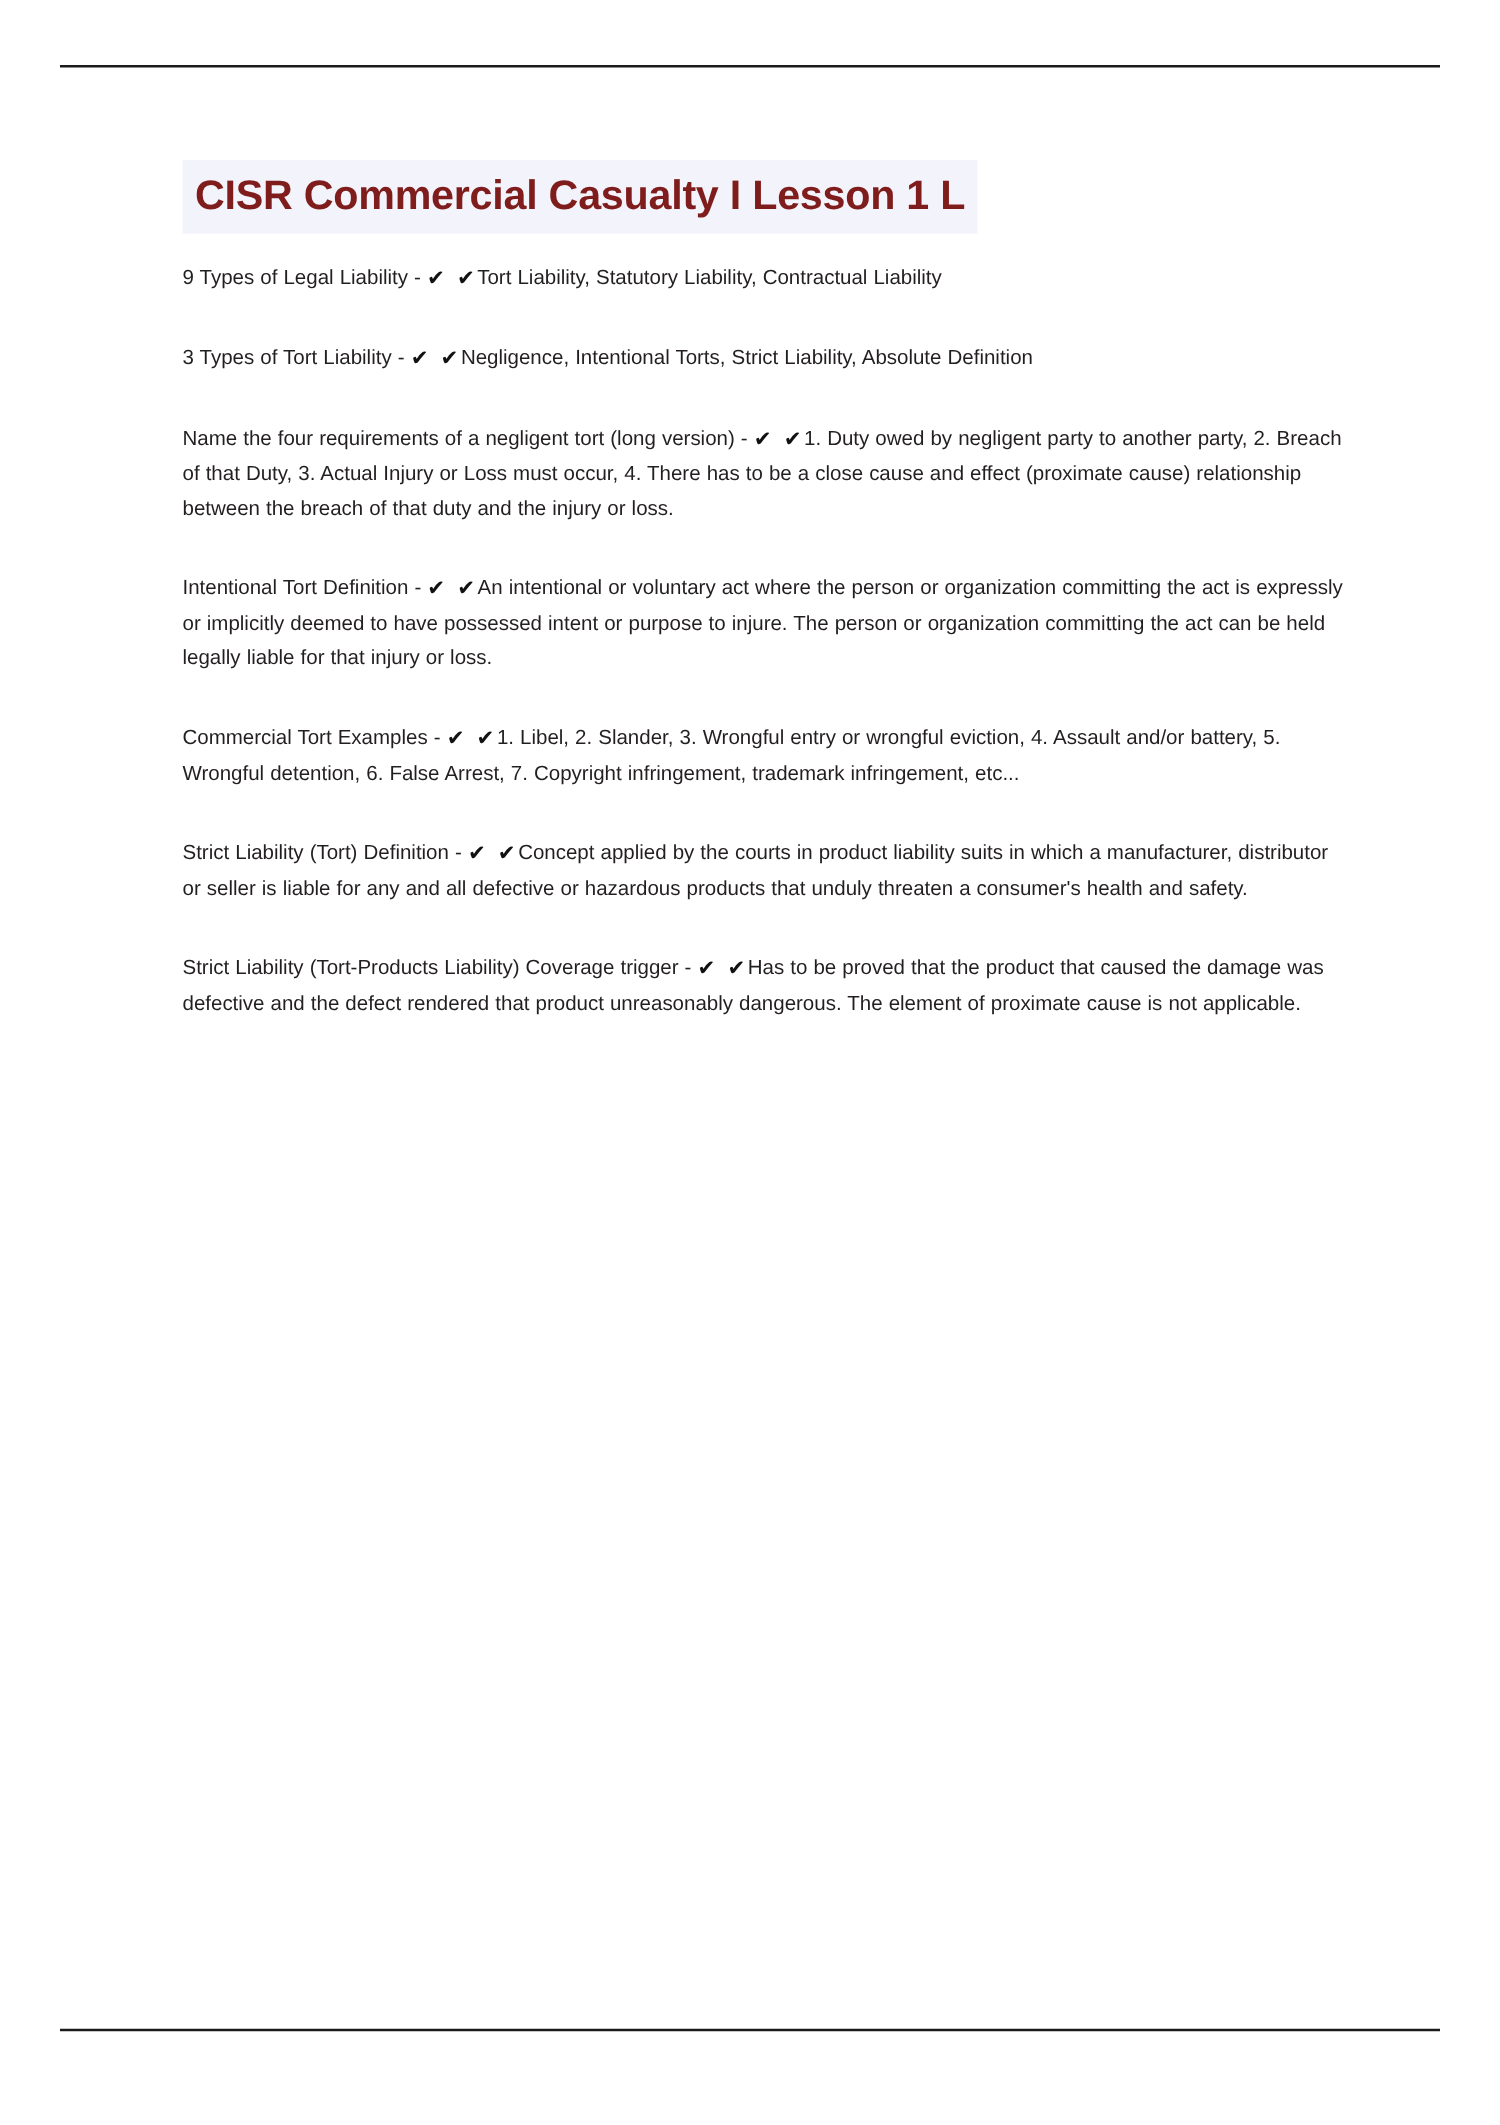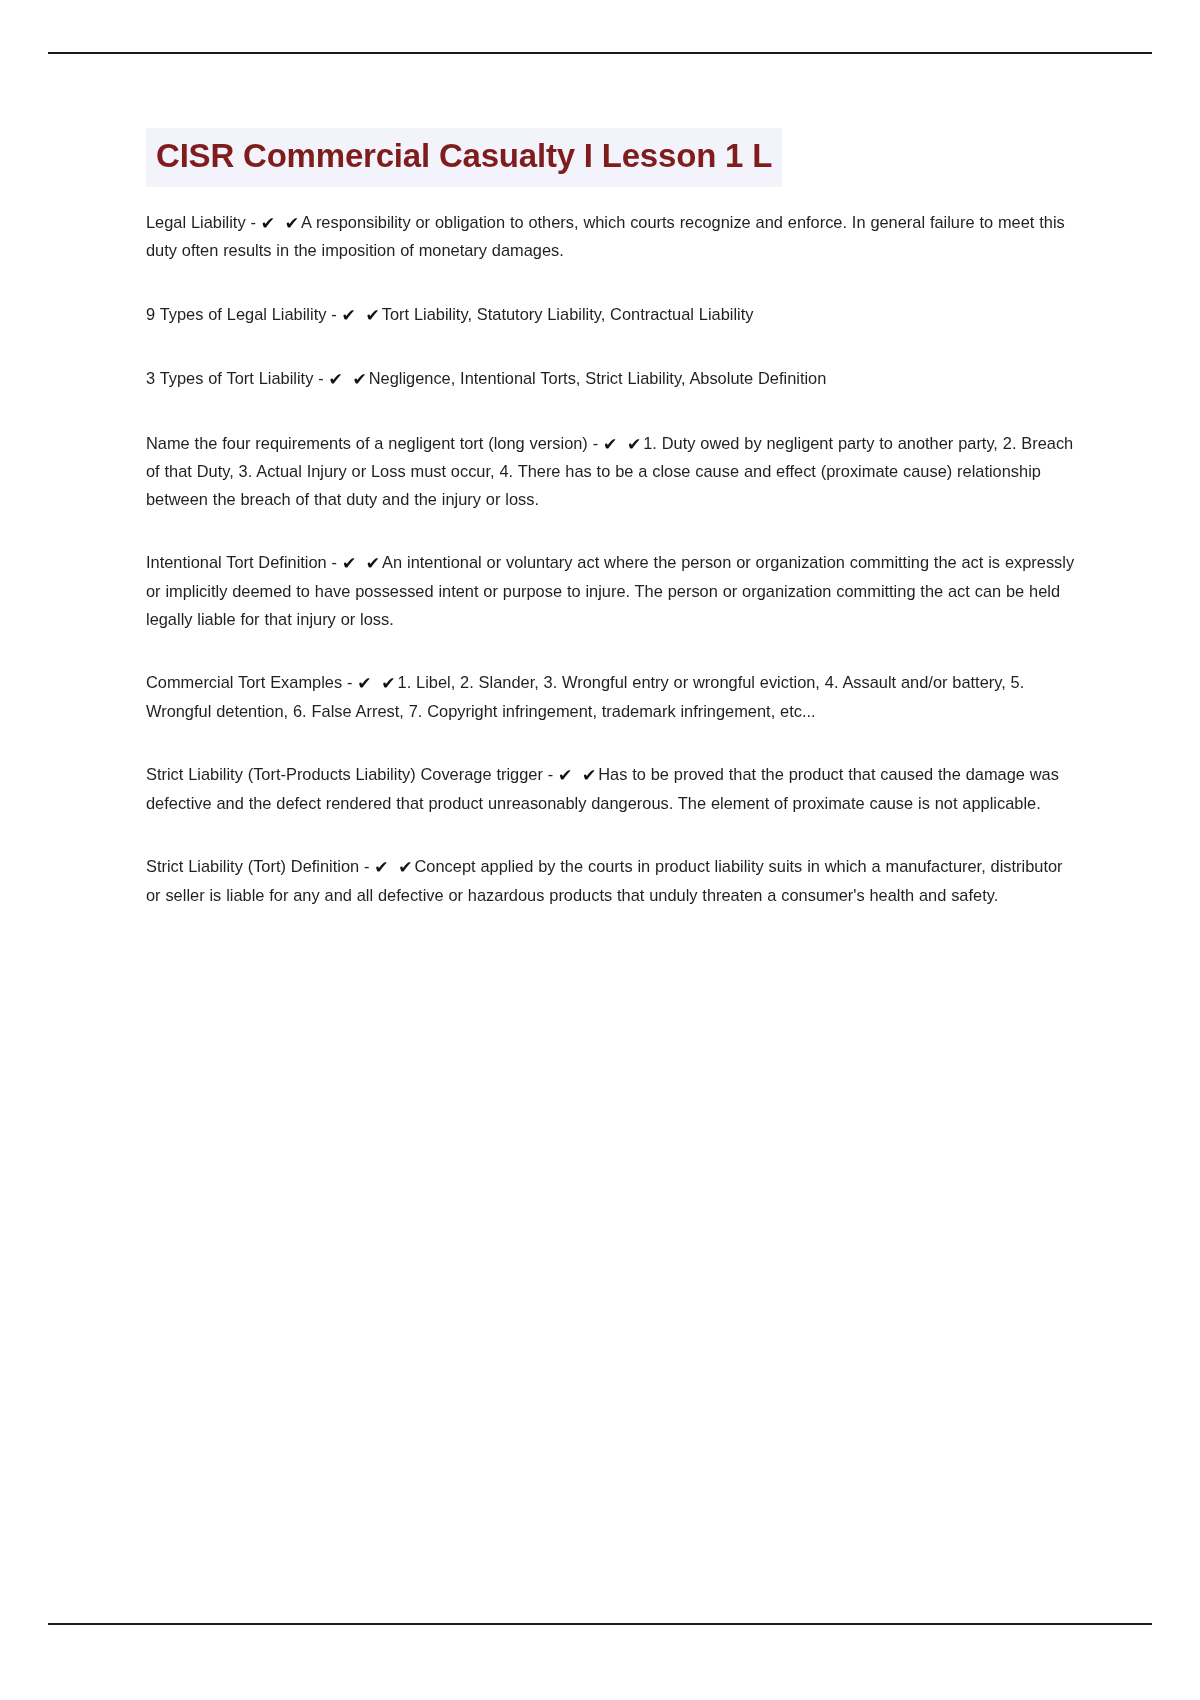--- a/index.html
+++ b/index.html
@@ -83,23 +83,22 @@
 </head>
 <body>
 
 <div class="page">
   <div class="rule rule-top"></div>
   <div class="rule rule-bottom"></div>
 
   <div class="content">
     <h1 class="doc-title">CISR Commercial Casualty I Lesson 1 L</h1>
     <div id="entries">
-        <p class="qa"><span class="term">Legal Liability</span><span class="sep"> - </span><span class="ticks">✔ ✔</span><span class="answer">A responsibility or obligation to others, which courts recognize and enforce. In general failure to meet this duty often results in the imposition of monetary damages.</span></p>
         <p class="qa"><span class="term">9 Types of Legal Liability</span><span class="sep"> - </span><span class="ticks">✔ ✔</span><span class="answer">Tort Liability, Statutory Liability, Contractual Liability</span></p>
         <p class="qa"><span class="term">3 Types of Tort Liability</span><span class="sep"> - </span><span class="ticks">✔ ✔</span><span class="answer">Negligence, Intentional Torts, Strict Liability, Absolute Definition</span></p>
         <p class="qa"><span class="term">Name the four requirements of a negligent tort (long version)</span><span class="sep"> - </span><span class="ticks">✔ ✔</span><span class="answer">1. Duty owed by negligent party to another party, 2. Breach of that Duty, 3. Actual Injury or Loss must occur, 4. There has to be a close cause and effect (proximate cause) relationship between the breach of that duty and the injury or loss.</span></p>
         <p class="qa"><span class="term">Intentional Tort Definition</span><span class="sep"> - </span><span class="ticks">✔ ✔</span><span class="answer">An intentional or voluntary act where the person or organization committing the act is expressly or implicitly deemed to have possessed intent or purpose to injure. The person or organization committing the act can be held legally liable for that injury or loss.</span></p>
         <p class="qa"><span class="term">Commercial Tort Examples</span><span class="sep"> - </span><span class="ticks">✔ ✔</span><span class="answer">1. Libel, 2. Slander, 3. Wrongful entry or wrongful eviction, 4. Assault and/or battery, 5. Wrongful detention, 6. False Arrest, 7. Copyright infringement, trademark infringement, etc...</span></p>
+        <p class="qa"><span class="term">Strict Liability (Tort) Definition</span><span class="sep"> - </span><span class="ticks">✔ ✔</span><span class="answer">Concept applied by the courts in product liability suits in which a manufacturer, distributor or seller is liable for any and all defective or hazardous products that unduly threaten a consumer's health and safety.</span></p>
         <p class="qa"><span class="term">Strict Liability (Tort-Products Liability) Coverage trigger</span><span class="sep"> - </span><span class="ticks">✔ ✔</span><span class="answer">Has to be proved that the product that caused the damage was defective and the defect rendered that product unreasonably dangerous. The element of proximate cause is not applicable.</span></p>
-        <p class="qa"><span class="term">Strict Liability (Tort) Definition</span><span class="sep"> - </span><span class="ticks">✔ ✔</span><span class="answer">Concept applied by the courts in product liability suits in which a manufacturer, distributor or seller is liable for any and all defective or hazardous products that unduly threaten a consumer's health and safety.</span></p>
       </div>
   </div>
 </div>
 
 </body></html>

